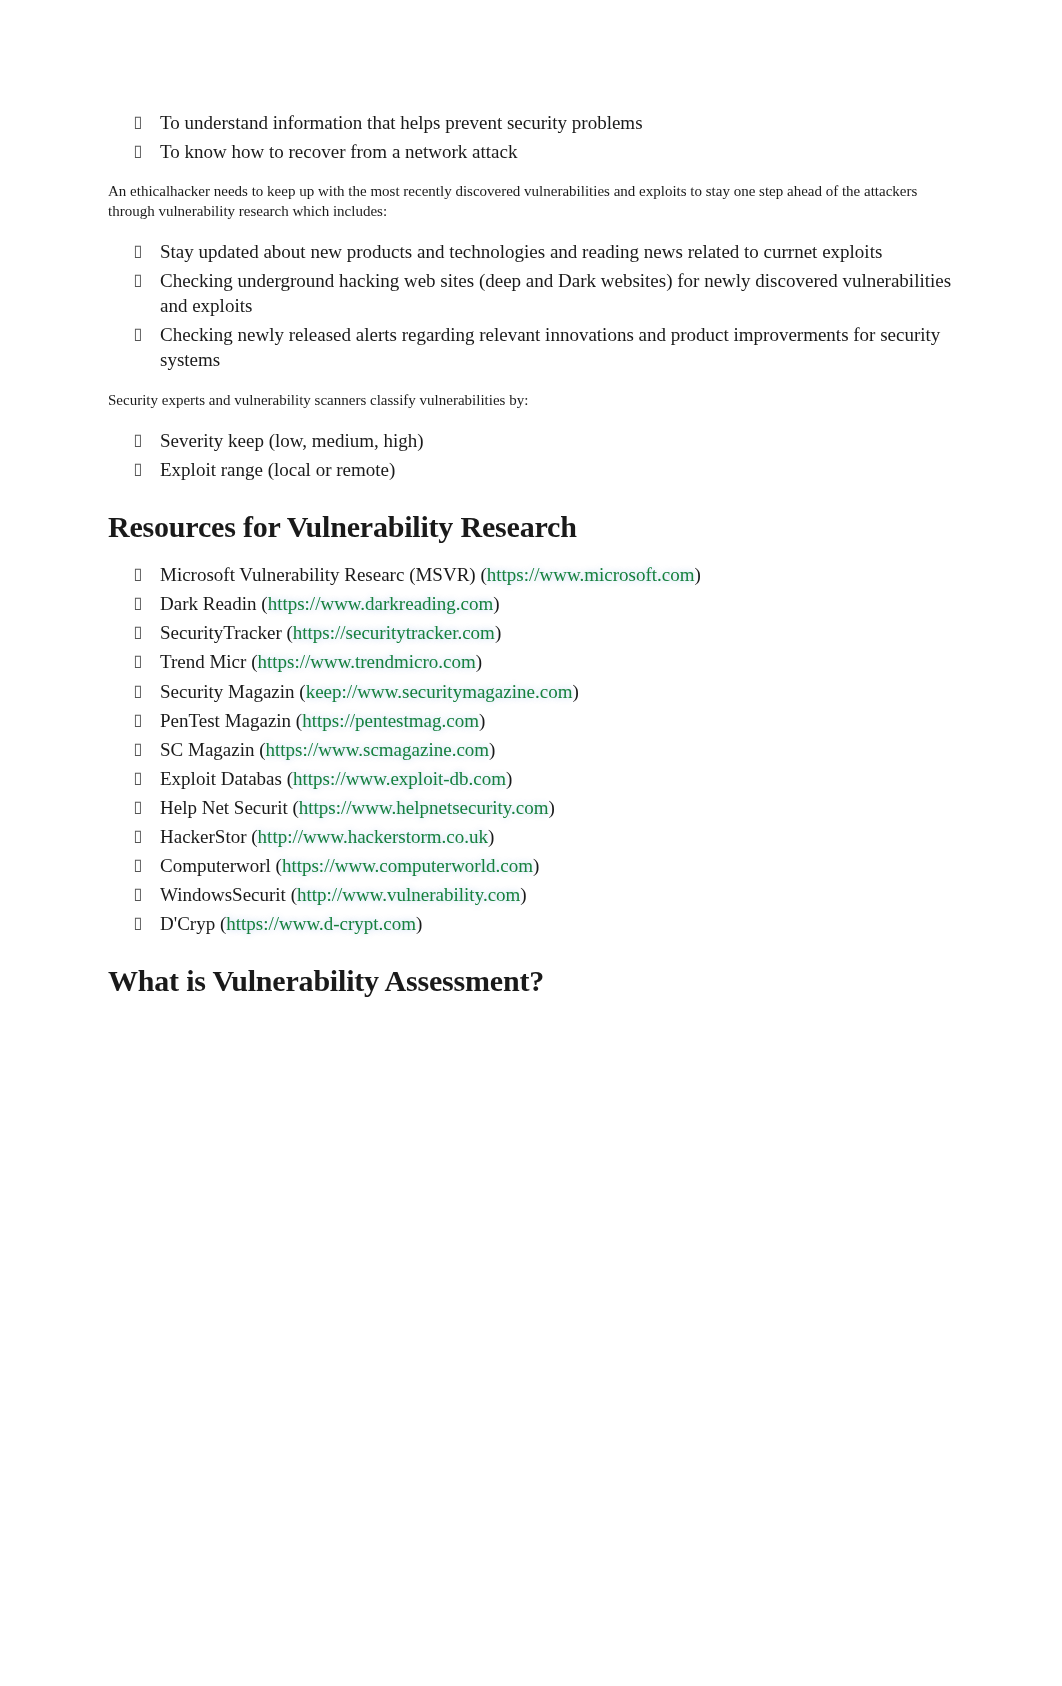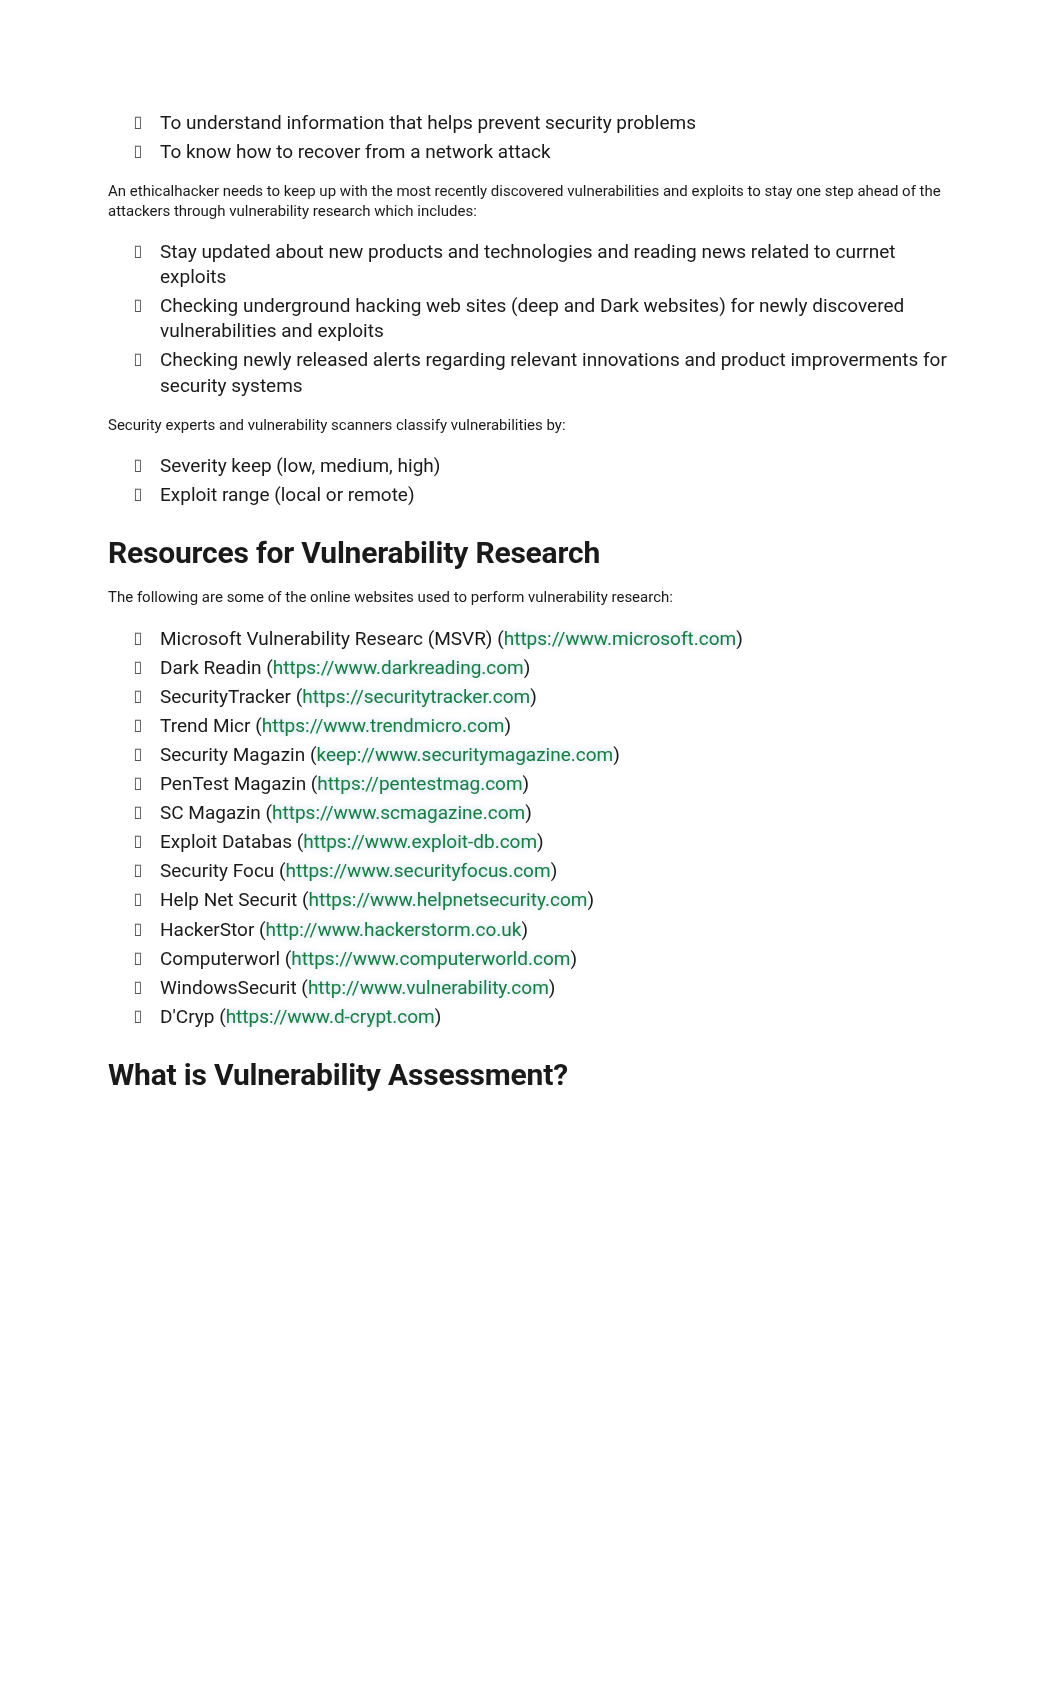--- a/index.html
+++ b/index.html
@@ -7,20 +7,21 @@
       background: #fff;
       margin: 0;
       padding: 0;
       width: 1062px;
       height: 1686px;
       box-sizing: border-box;
       color: #1a1a1a;
     }
     .page {
       padding: 110px 108px 0 108px;
+      font-family: Liberation Serif, serif;
     }
     ul {
       list-style: none;
       margin: 0 0 18px 0;
       padding-left: 52px;
     }
     li {
       position: relative;
       font-size: 19px;
       line-height: 1.32;
@@ -76,32 +77,30 @@
 
   <p>Security experts and vulnerability scanners classify vulnerabilities by:</p>
 
   <ul>
     <li><span>Severity keep (low, medium, high)</span></li>
     <li><span>Exploit range (local or remote)</span></li>
   </ul>
 
   <h2>Resources for Vulnerability Research</h2>
 
-  <p>The following are some of the online websites used to perform vulnerability research:</p>
 
   <ul id="resources-list">
       <li class="res-li"><span>Microsoft Vulnerability Researc (MSVR) (</span><a class="link">https://www.microsoft.com</a><span>)</span></li>
       <li class="res-li"><span>Dark Readin (</span><a class="link">https://www.darkreading.com</a><span>)</span></li>
       <li class="res-li"><span>SecurityTracker (</span><a class="link">https://securitytracker.com</a><span>)</span></li>
       <li class="res-li"><span>Trend Micr (</span><a class="link">https://www.trendmicro.com</a><span>)</span></li>
       <li class="res-li"><span>Security Magazin (</span><a class="link">keep://www.securitymagazine.com</a><span>)</span></li>
       <li class="res-li"><span>PenTest Magazin (</span><a class="link">https://pentestmag.com</a><span>)</span></li>
       <li class="res-li"><span>SC Magazin (</span><a class="link">https://www.scmagazine.com</a><span>)</span></li>
       <li class="res-li"><span>Exploit Databas (</span><a class="link">https://www.exploit-db.com</a><span>)</span></li>
-      <li class="res-li"><span>Security Focu (</span><a class="link">https://www.securityfocus.com</a><span>)</span></li>
       <li class="res-li"><span>Help Net Securit (</span><a class="link">https://www.helpnetsecurity.com</a><span>)</span></li>
       <li class="res-li"><span>HackerStor (</span><a class="link">http://www.hackerstorm.co.uk</a><span>)</span></li>
       <li class="res-li"><span>Computerworl (</span><a class="link">https://www.computerworld.com</a><span>)</span></li>
       <li class="res-li"><span>WindowsSecurit (</span><a class="link">http://www.vulnerability.com</a><span>)</span></li>
       <li class="res-li"><span>D'Cryp (</span><a class="link">https://www.d-crypt.com</a><span>)</span></li>
     </ul>
 
   <h2>What is Vulnerability Assessment?</h2>
 
 </div>

